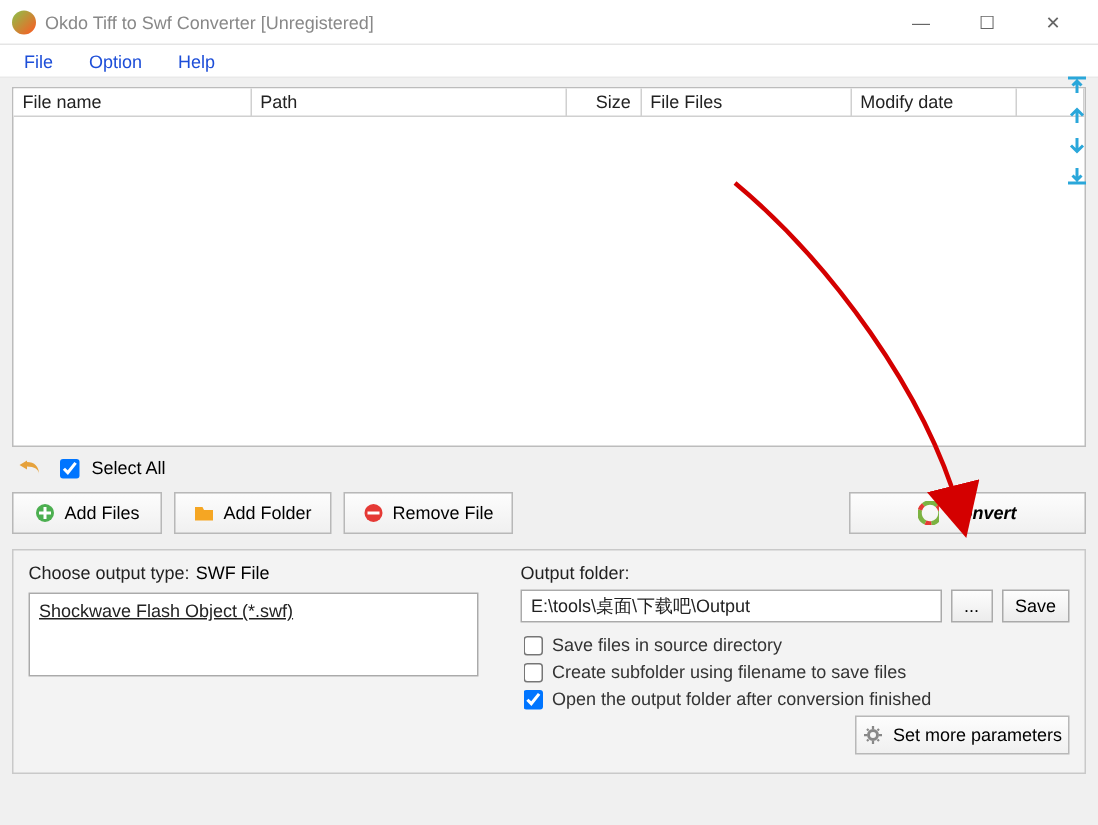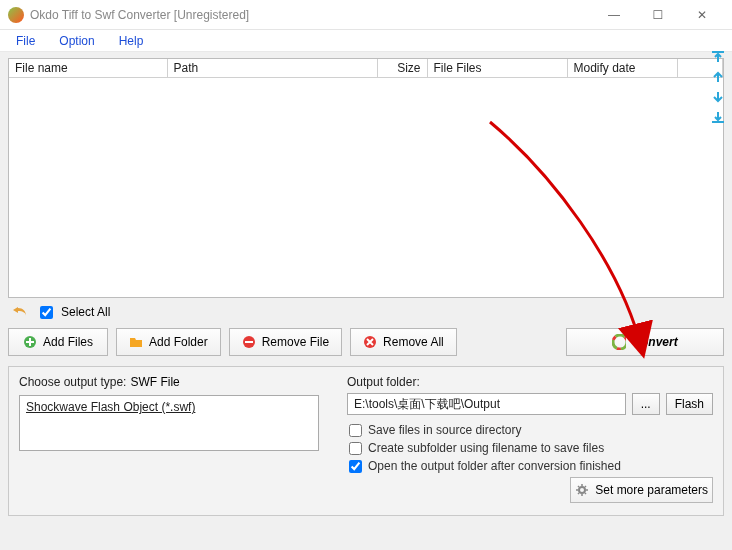--- a/index.html
+++ b/index.html
@@ -140,29 +140,20 @@
     </div>
     <div class="btn wide">
       <span class="ic">
           <svg width="14" height="14">
             <circle cx="7" cy="7" r="6" fill="#e53935"></circle>
             <rect x="3" y="6" width="8" height="2" fill="#fff"></rect>
           </svg>
         </span>
       <span>Remove File</span>
     </div>
-    <div class="btn wide">
-      <span class="ic">
-          <svg width="14" height="14">
-            <circle cx="7" cy="7" r="6" fill="#e53935"></circle>
-            <path d="M4 4l6 6M10 4l-6 6" stroke="#fff" stroke-width="2"></path>
-          </svg>
-        </span>
-      <span>Remove All</span>
-    </div>
     <div class="spacer"></div>
     <div class="btn convert-btn">
       <span class="ic">
           <svg width="16" height="16">
             <circle cx="8" cy="8" r="7" fill="none" stroke="#7cb342" stroke-width="3" stroke-dasharray="10 4"></circle>
             <circle cx="8" cy="8" r="7" fill="none" stroke="#e53935" stroke-width="3" stroke-dasharray="4 10" stroke-dashoffset="-10"></circle>
           </svg>
         </span>
       <span>Convert</span>
     </div>
@@ -176,21 +167,21 @@
       </div>
       <div class="select-box">
         <div>Shockwave Flash Object (*.swf)</div>
       </div>
     </div>
     <div class="right-col">
       <span class="label">Output folder:</span>
       <div class="row">
         <input class="text-input" style="flex: 1 1 0%;" value="E:\tools\桌面\下载吧\Output">
         <button class="small-btn"><span>...</span></button>
-        <button class="small-btn"><span>Flash</span></button>
+        <button class="small-btn"><span>Save</span></button>
       </div>
       <div class="checkbox-row">
         <input type="checkbox" style="">
         <span>Save files in source directory</span>
       </div>
       <div class="checkbox-row">
         <input type="checkbox" style="">
         <span>Create subfolder using filename to save files</span>
       </div>
       <div class="checkbox-row">

